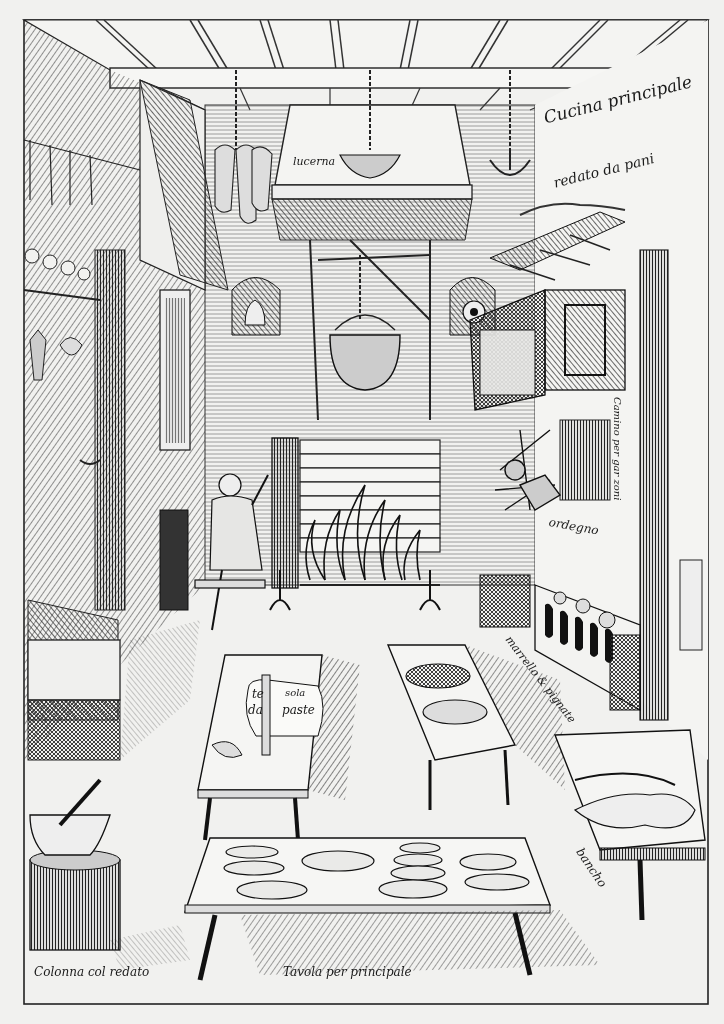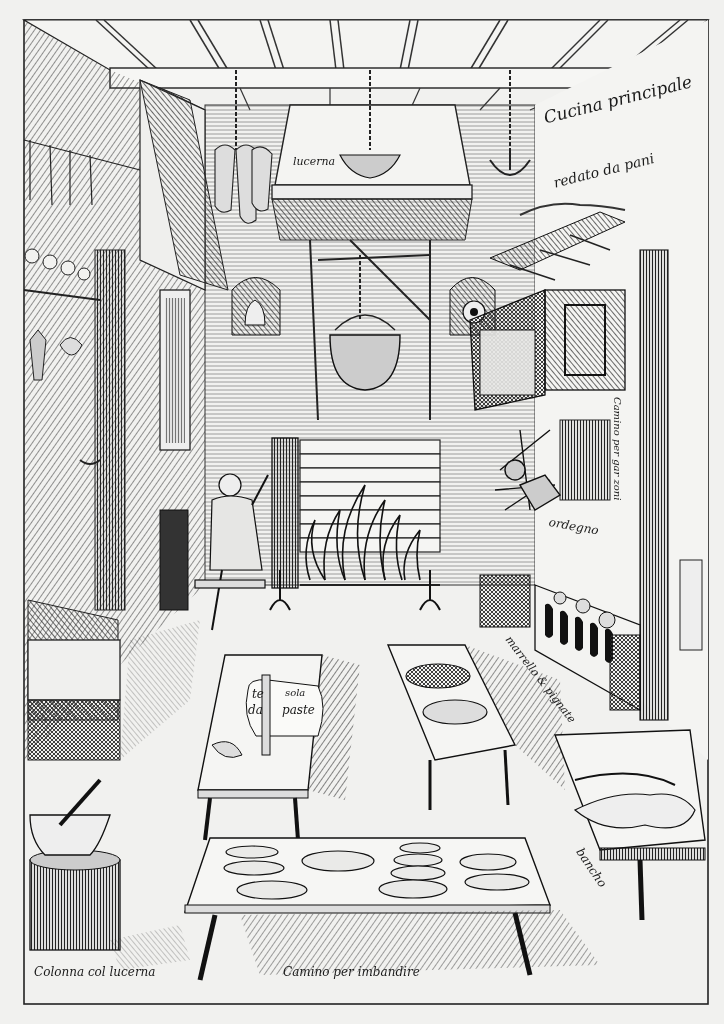--- a/index.html
+++ b/index.html
@@ -305,15 +305,15 @@
   <div class="label l-cucina2">redato da pani</div>
   <div class="label l-lucerna">lucerna</div>
   <div class="label l-camino">Camino per gar zoni</div>
   <div class="label l-ordegno">ordegno</div>
   <div class="label l-marrello">marrello &amp; pignate</div>
   <div class="label l-tela1">te</div>
   <div class="label l-tela2">da</div>
   <div class="label l-tela3">sola</div>
   <div class="label l-tela4">paste</div>
   <div class="label l-bancho">bancho</div>
-  <div class="label l-colonna">Colonna col lucerna</div>
-  <div class="label l-tavola">Camino per imbandire</div>
+  <div class="label l-colonna">Colonna col redato</div>
+  <div class="label l-tavola">Tavola per principale</div>
 </div>
 
 </body></html>

